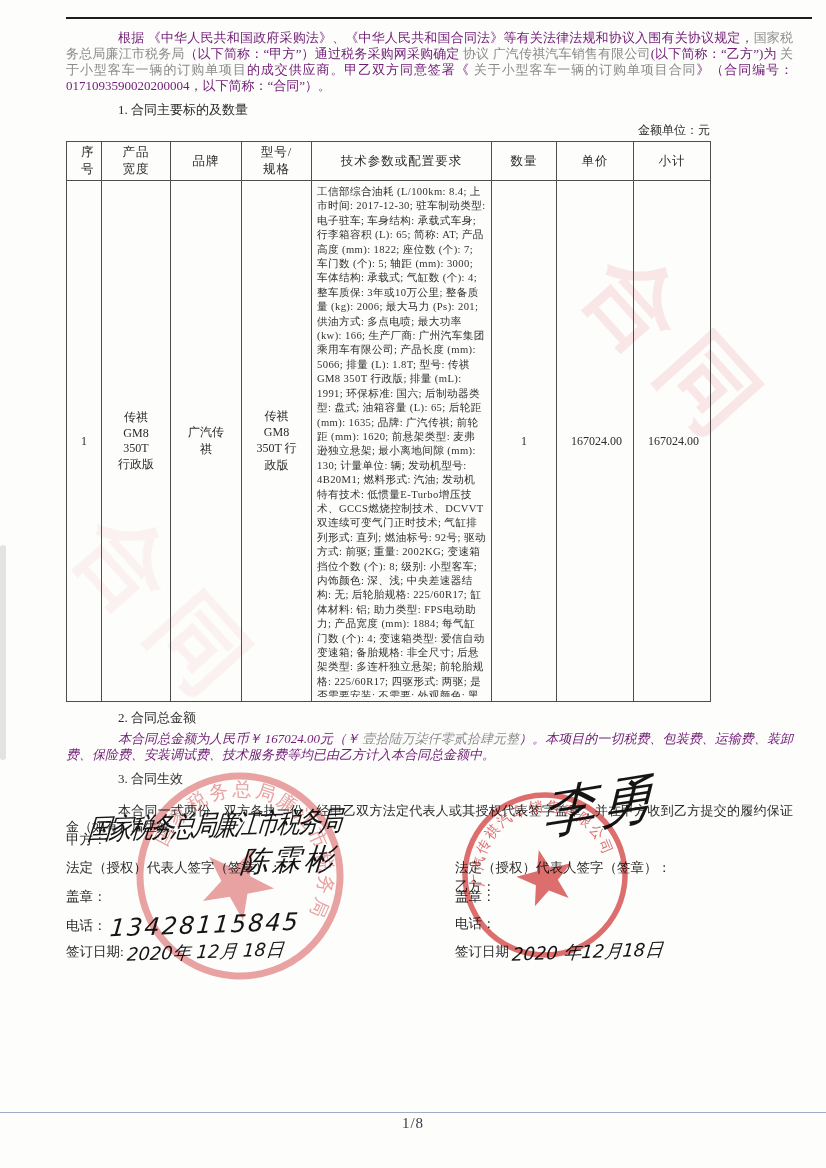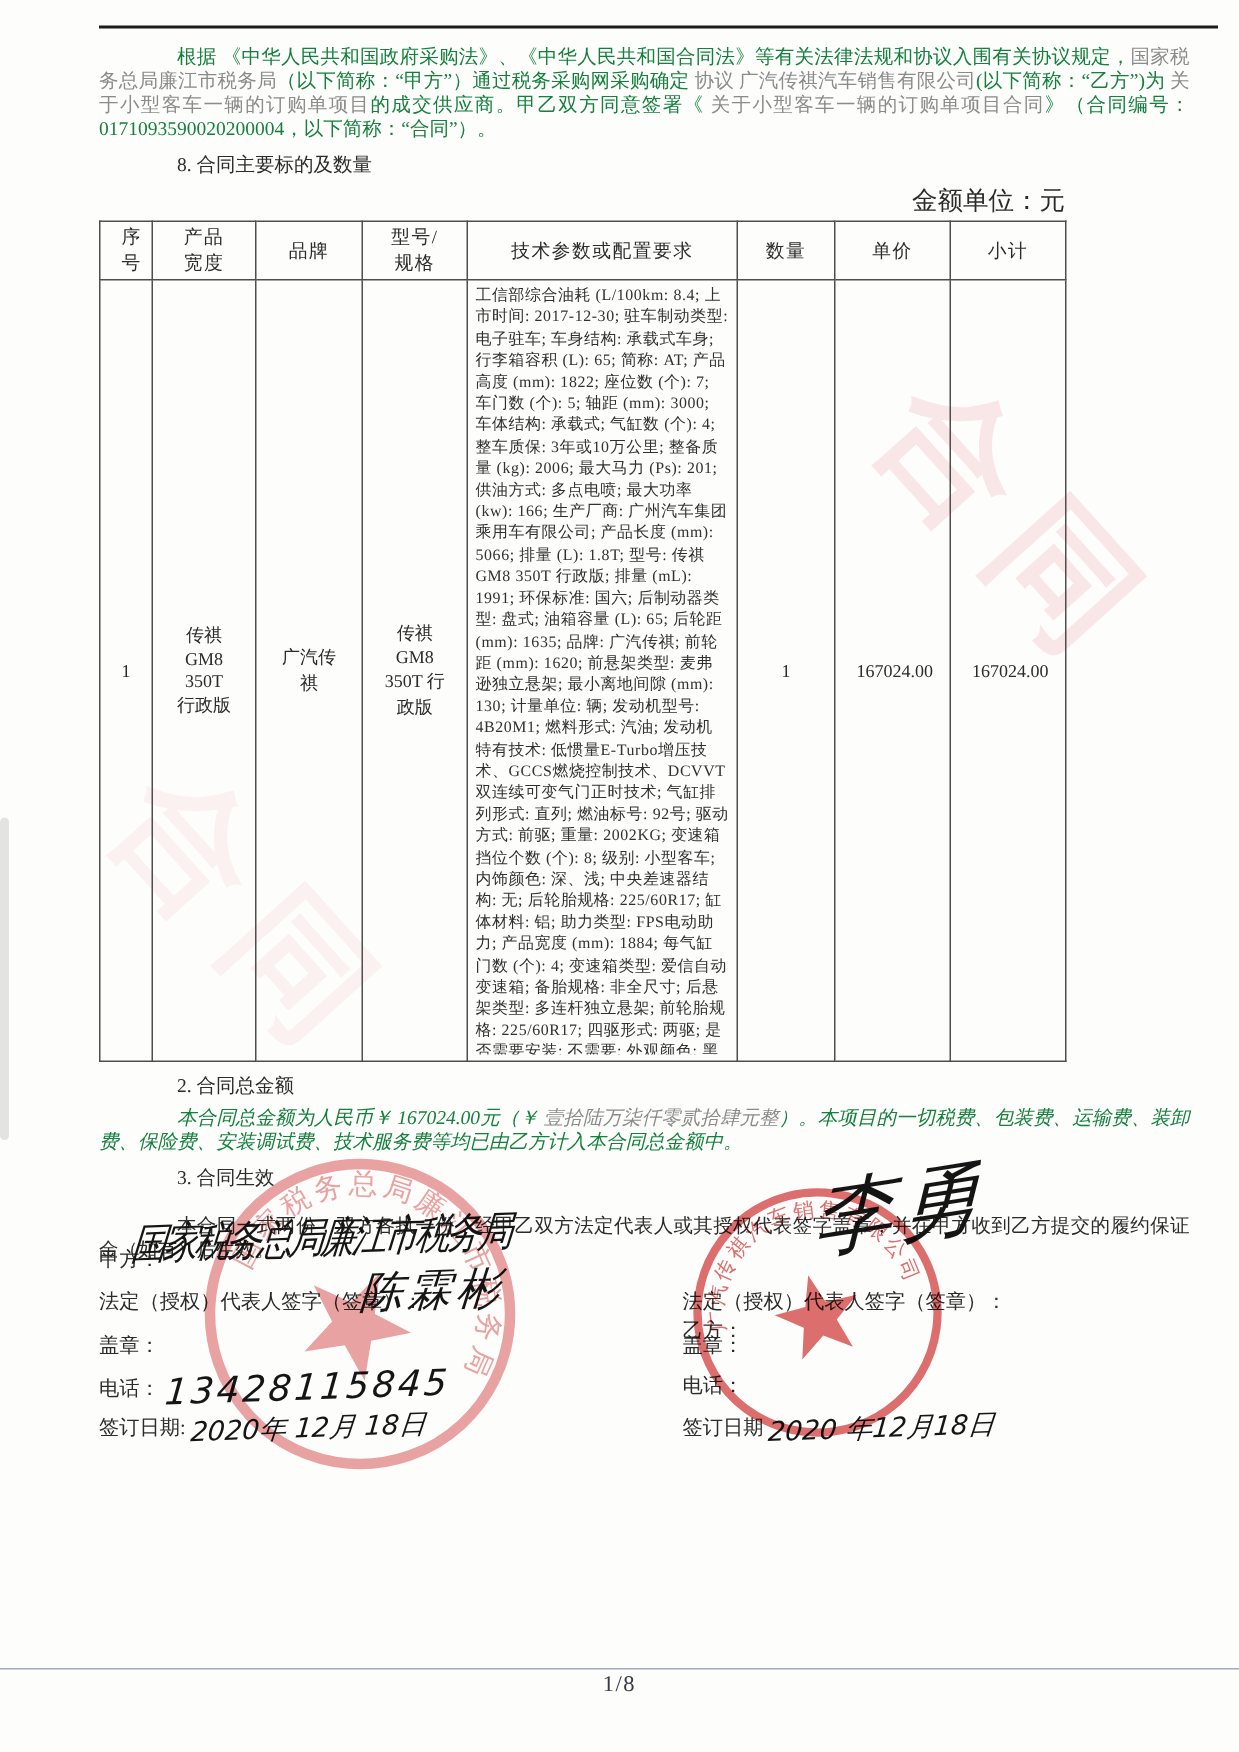--- a/index.html
+++ b/index.html
@@ -6,24 +6,24 @@
   .page{
     position:relative; width:826px; height:1168px; margin:0 auto;
     background:#fdfdfc; overflow:hidden;
     font-family:"Liberation Serif","DejaVu Serif",serif;
     color:#2b2b2b;
   }
   .top-rule{position:absolute;left:66px;top:17px;width:746px;height:2px;background:#1c1c1c;}
   .content{position:absolute;left:66px;top:30px;width:727px;}
   .para{font-size:13px;line-height:16px;margin:0;text-align:justify;}
   .para.indent{text-indent:4em;}
-  .seg-dark{color:#15803d;}
+  .seg-dark{color:#701a75;}
   .seg-light{color:#8b8b8b;}
   .heading{font-size:13px;line-height:16px;margin:8px 0 0 0;padding-left:4em;}
-  .unit-note{width:644px;text-align:right;font-size:17px;margin-top:4px;margin-bottom:2px;}
+  .unit-note{width:644px;text-align:right;font-size:12px;margin-top:4px;margin-bottom:2px;}
   table.goods{border-collapse:collapse;width:644px;table-layout:fixed;margin-top:1px;}
   table.goods th,table.goods td{
     border:1px solid #4e4e4e;font-weight:normal;
     font-size:12px;text-align:center;vertical-align:middle;padding:2px 14px;
   }
   table.goods th{height:26px;font-size:12.5px;letter-spacing:1px;}
   .specs-cell{text-align:left !important;vertical-align:top !important;padding:4px 5px !important;}
   .specs-text{height:512px;overflow:hidden;font-size:10.6px;line-height:14.4px;letter-spacing:0.4px;color:#303030;text-align:left;}
   .total-row td{height:22px;font-size:12px;}
   .sig-label{position:absolute;font-size:13.5px;color:#2b2b2b;white-space:nowrap;}
@@ -54,21 +54,21 @@
 
   <div class="top-rule"></div>
   <div class="edge-smudge"></div>
 
   <div class="wm" style="left:568px;top:288px;">合同</div>
   <div class="wm wm2" style="left:58px;top:548px;">合同</div>
 
   <div class="content">
     <p class="para indent"><span class="seg-dark">根据 《中华人民共和国政府采购法》、《中华人民共和国合同法》等有关法律法规和协议入围有关协议规定，</span><span class="seg-light">国家税务总局廉江市税务局</span><span class="seg-dark">（以下简称：“甲方”）通过税务采购网采购确定 </span><span class="seg-light">协议 广汽传祺汽车销售有限公司</span><span class="seg-dark">(以下简称：“乙方”)为 </span><span class="seg-light">关于小型客车一辆的订购单项目</span><span class="seg-dark">的成交供应商。甲乙双方同意签署《</span><span class="seg-light"> 关于小型客车一辆的订购单项目合同</span><span class="seg-dark">》（合同编号：0171093590020200004，以下简称：“合同”）。</span></p>
 
-    <p class="heading">8. 合同主要标的及数量</p>
+    <p class="heading">1. 合同主要标的及数量</p>
     <div class="unit-note">金额单位：元</div>
 
     <table class="goods">
       <colgroup>
         <col style="width:35px">
           <col style="width:69px">
           <col style="width:71px">
           <col style="width:70px">
         <col style="width:180px">
           <col style="width:65px">

